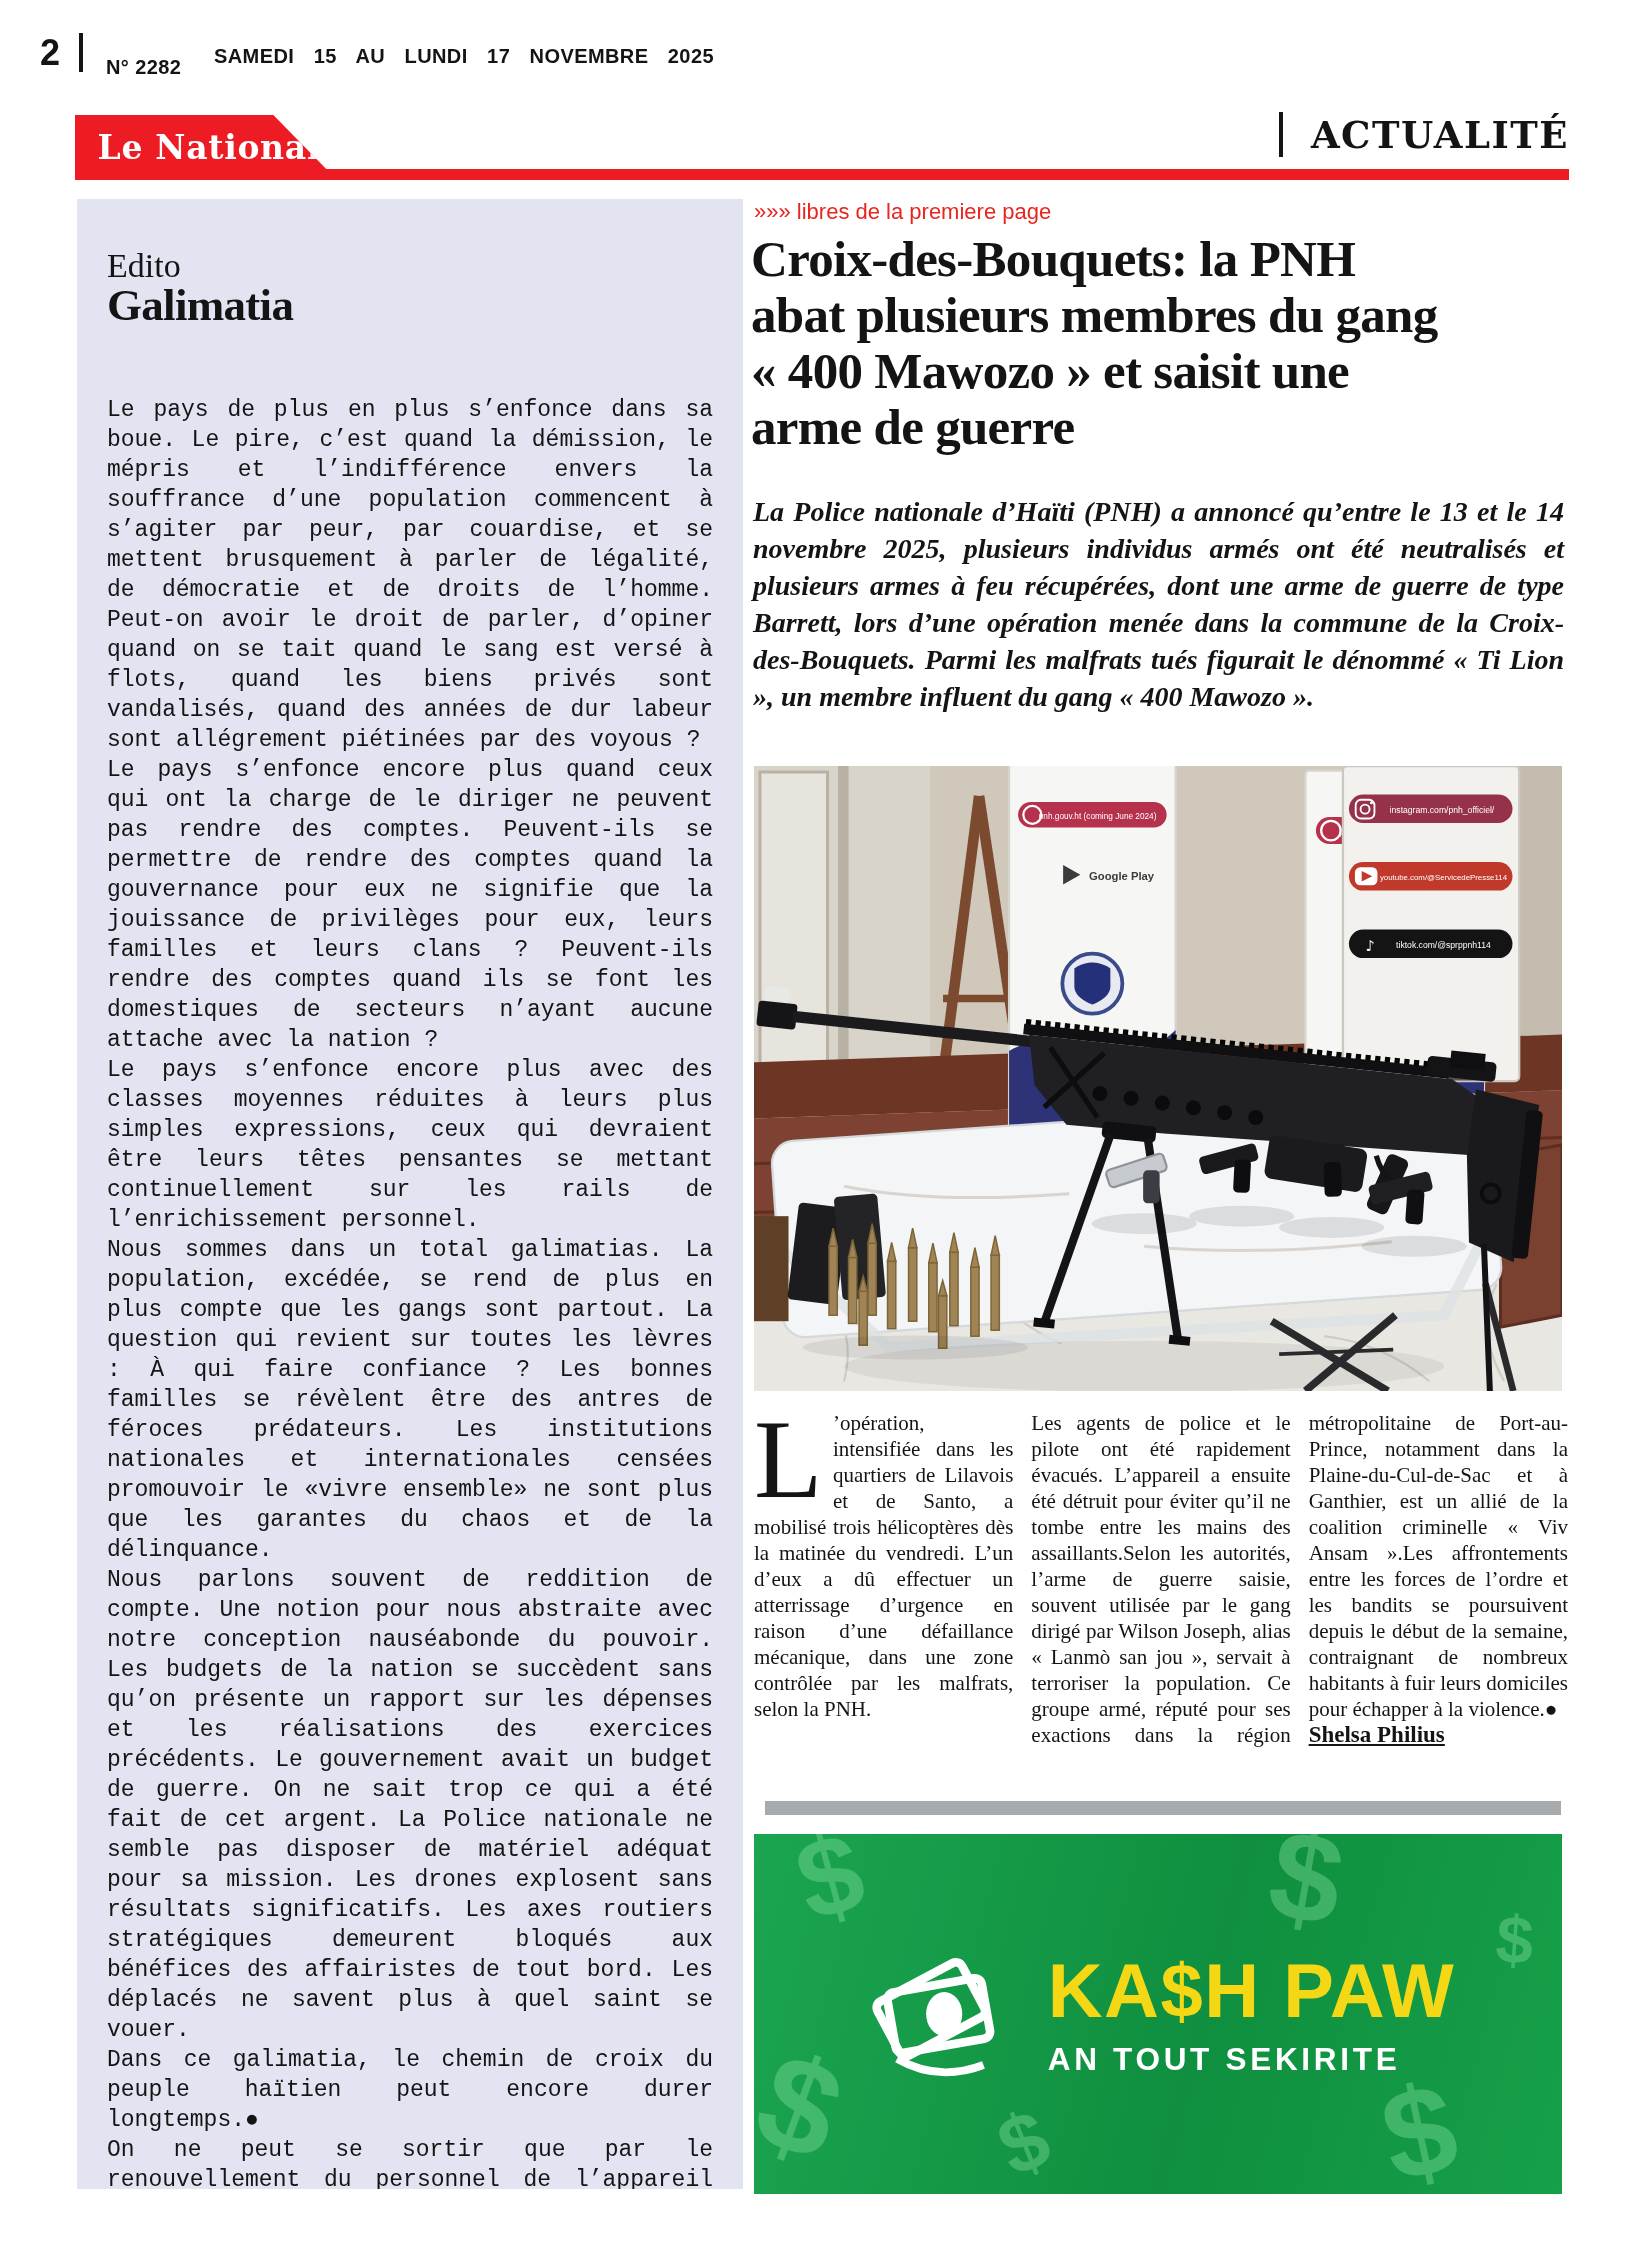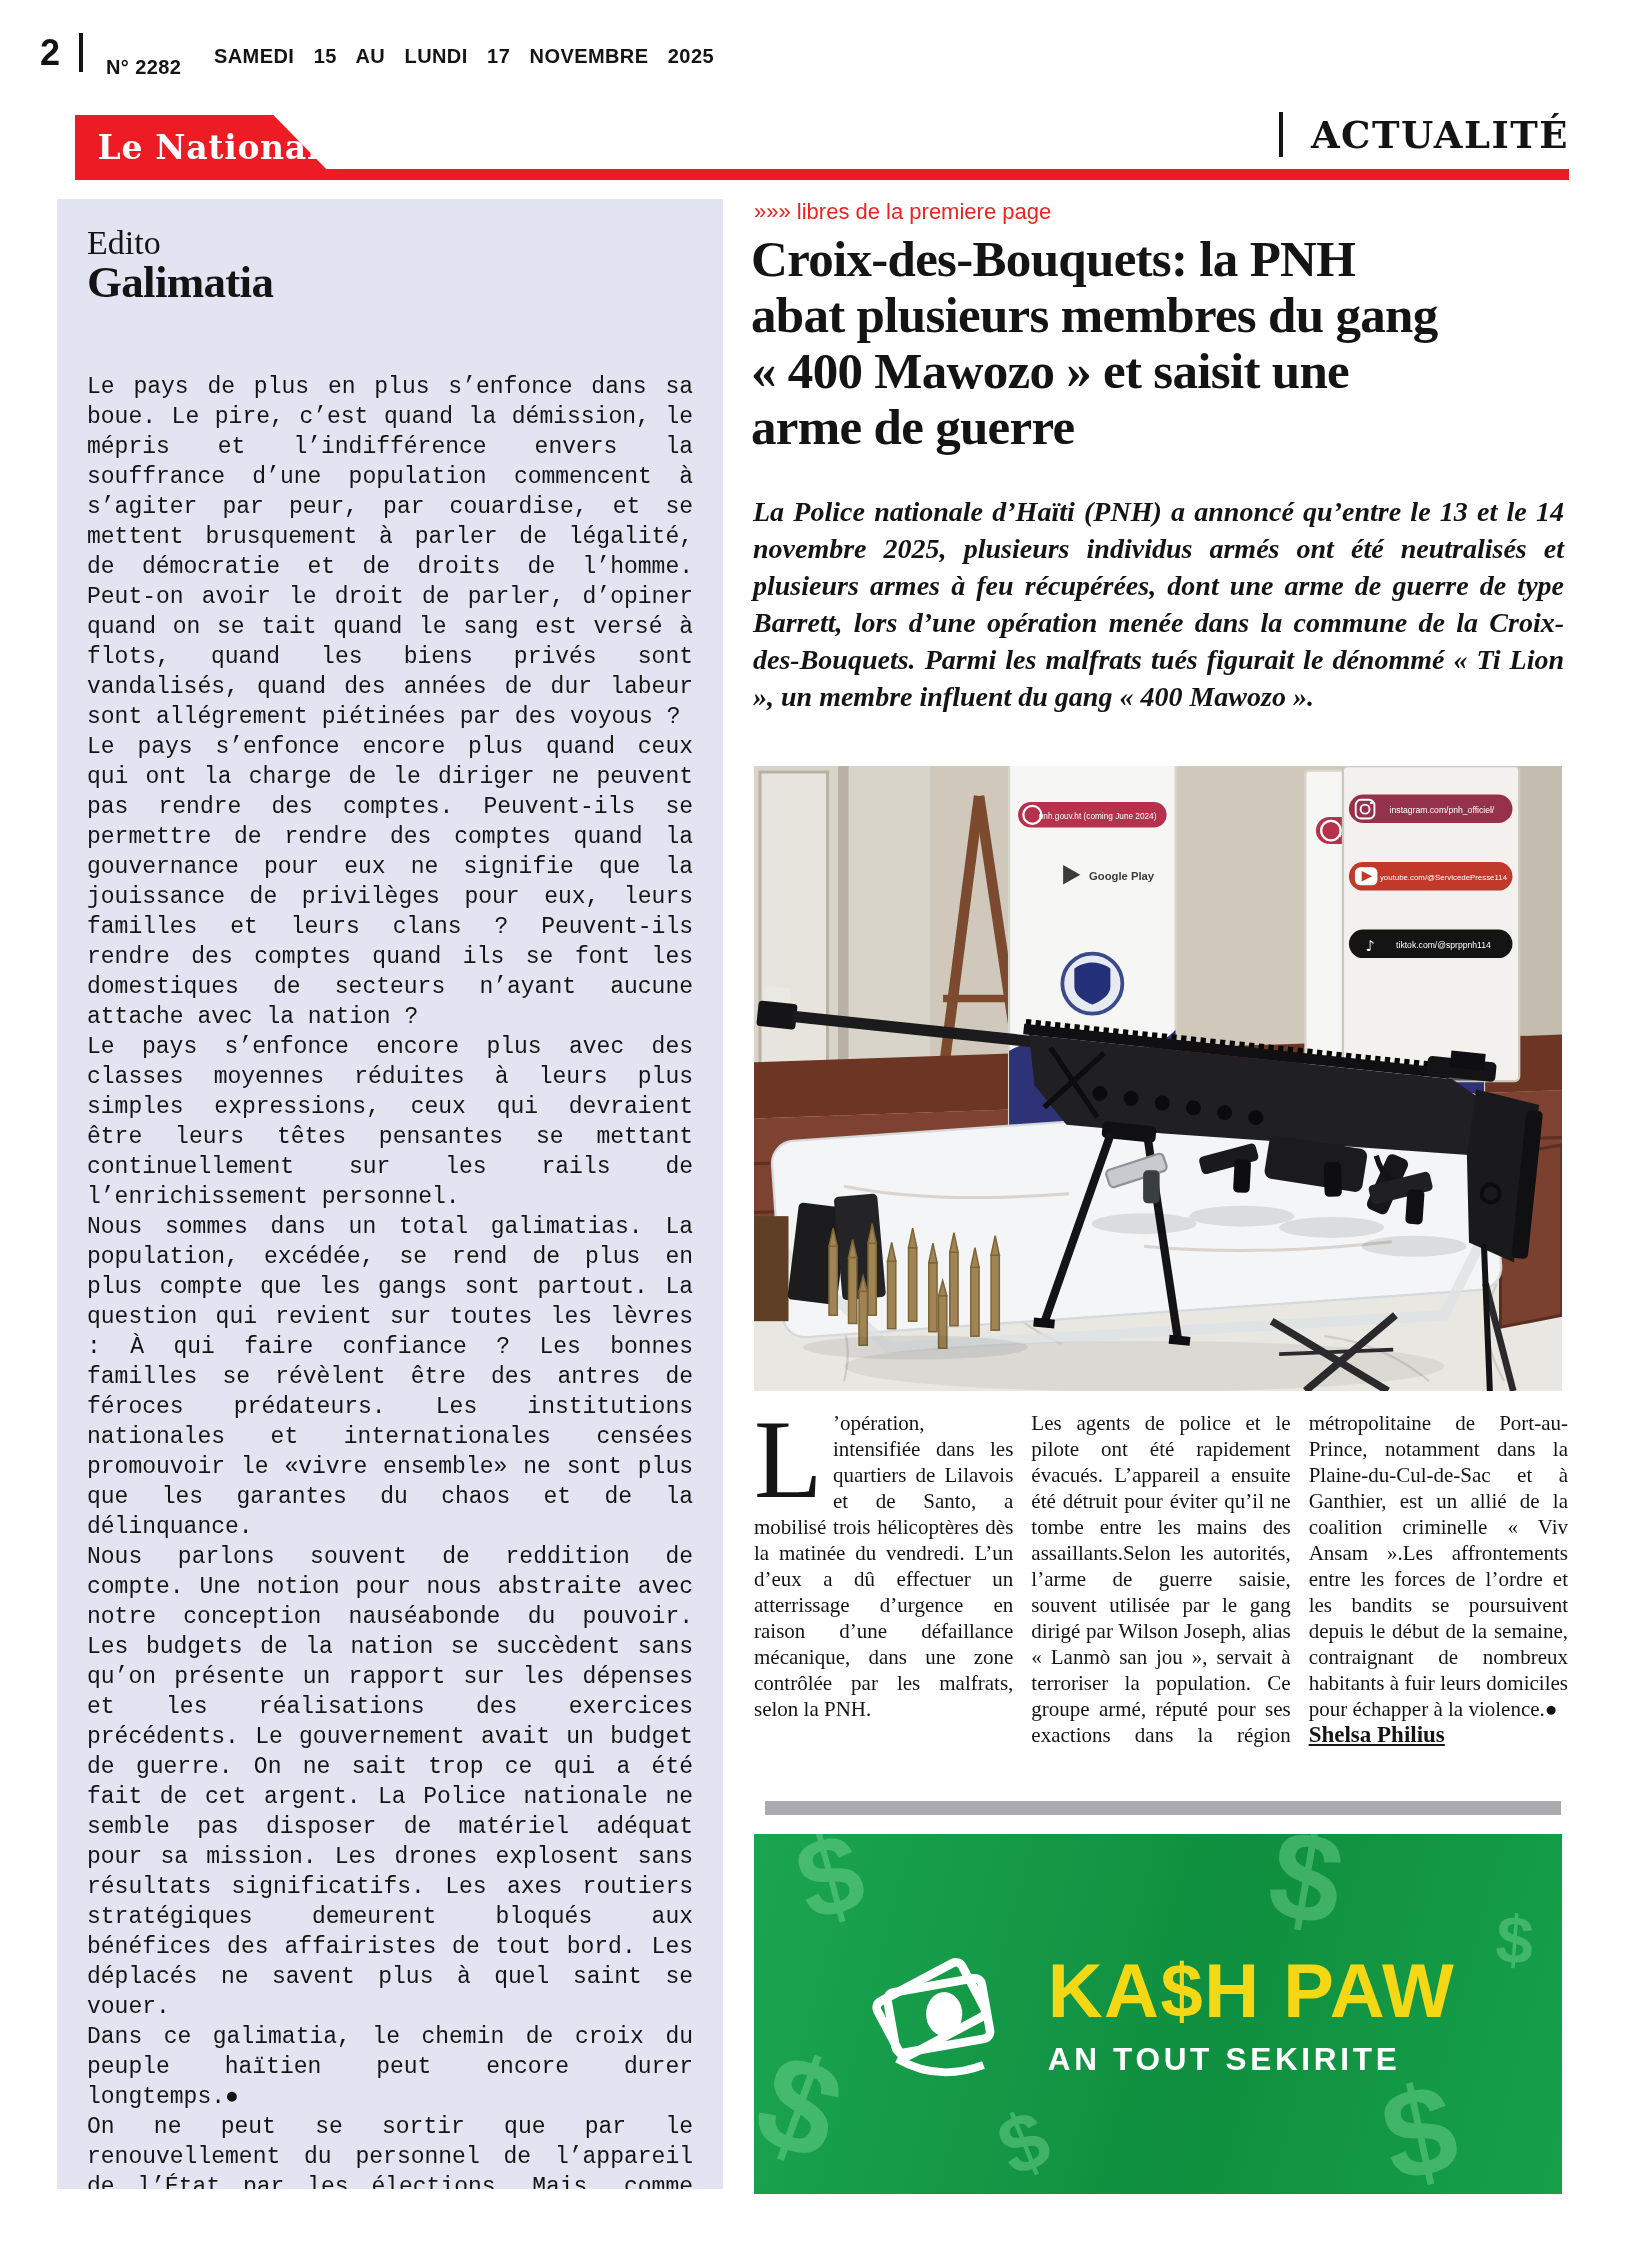--- a/index.html
+++ b/index.html
@@ -14,22 +14,22 @@
   .red-strip{position:absolute;left:75px;top:169px;width:1494px;height:10.5px;background:#ed1c24;}
   .brand-banner{position:absolute;left:75px;top:115px;width:261px;height:64px;background:#ed1c24;
       clip-path:polygon(0 0,76% 0,100% 100%,0 100%);display:flex;align-items:center;
       padding-left:22.5px;box-sizing:border-box;}
   .brand-banner span{font:700 33px "DejaVu Serif",serif;color:#fff;letter-spacing:0.7px;}
   .section-wrap{position:absolute;right:81px;top:112px;display:flex;align-items:center;gap:28px;text-align:center;}
   .section-pipe{width:3.7px;height:45px;background:#141414;}
   .section-title{font:700 37px "DejaVu Serif",serif;letter-spacing:1.5px;}
 
   
-  .edito{position:absolute;left:57px;top:199px;width:666px;height:1990px;background:#e2e4f1;
-         box-sizing:border-box;padding:27px 30px 43px;display:flex;flex-direction:column;overflow:hidden;}
+  .edito{position:absolute;left:77px;top:199px;width:666px;height:1990px;background:#e2e4f1;
+         box-sizing:border-box;padding:50px 30px 43px;display:flex;flex-direction:column;overflow:hidden;}
   .edito-kicker{font:400 34px/1 "Liberation Serif",serif;}
   .edito-title{font:700 45px/1 "Liberation Serif",serif;letter-spacing:-0.7px;}
   .edito-body{margin-top:67px;font:400 23px/30px "Liberation Serif",serif;text-align:justify;}
   .edito-body p{margin:0;font-family:Liberation Mono, monospace;}
   .edito-author{margin-top:auto;font:700 34px "Liberation Serif",serif;}
 
   
   .continuation{position:absolute;left:754px;top:199px;font:400 22px "Liberation Sans",sans-serif;color:#e8251f;}
   .headline{position:absolute;left:751px;top:231px;width:832px;font:700 51px/1.1 "Liberation Serif",serif;letter-spacing:-0.7px;}
   .headline div{display:block;}

